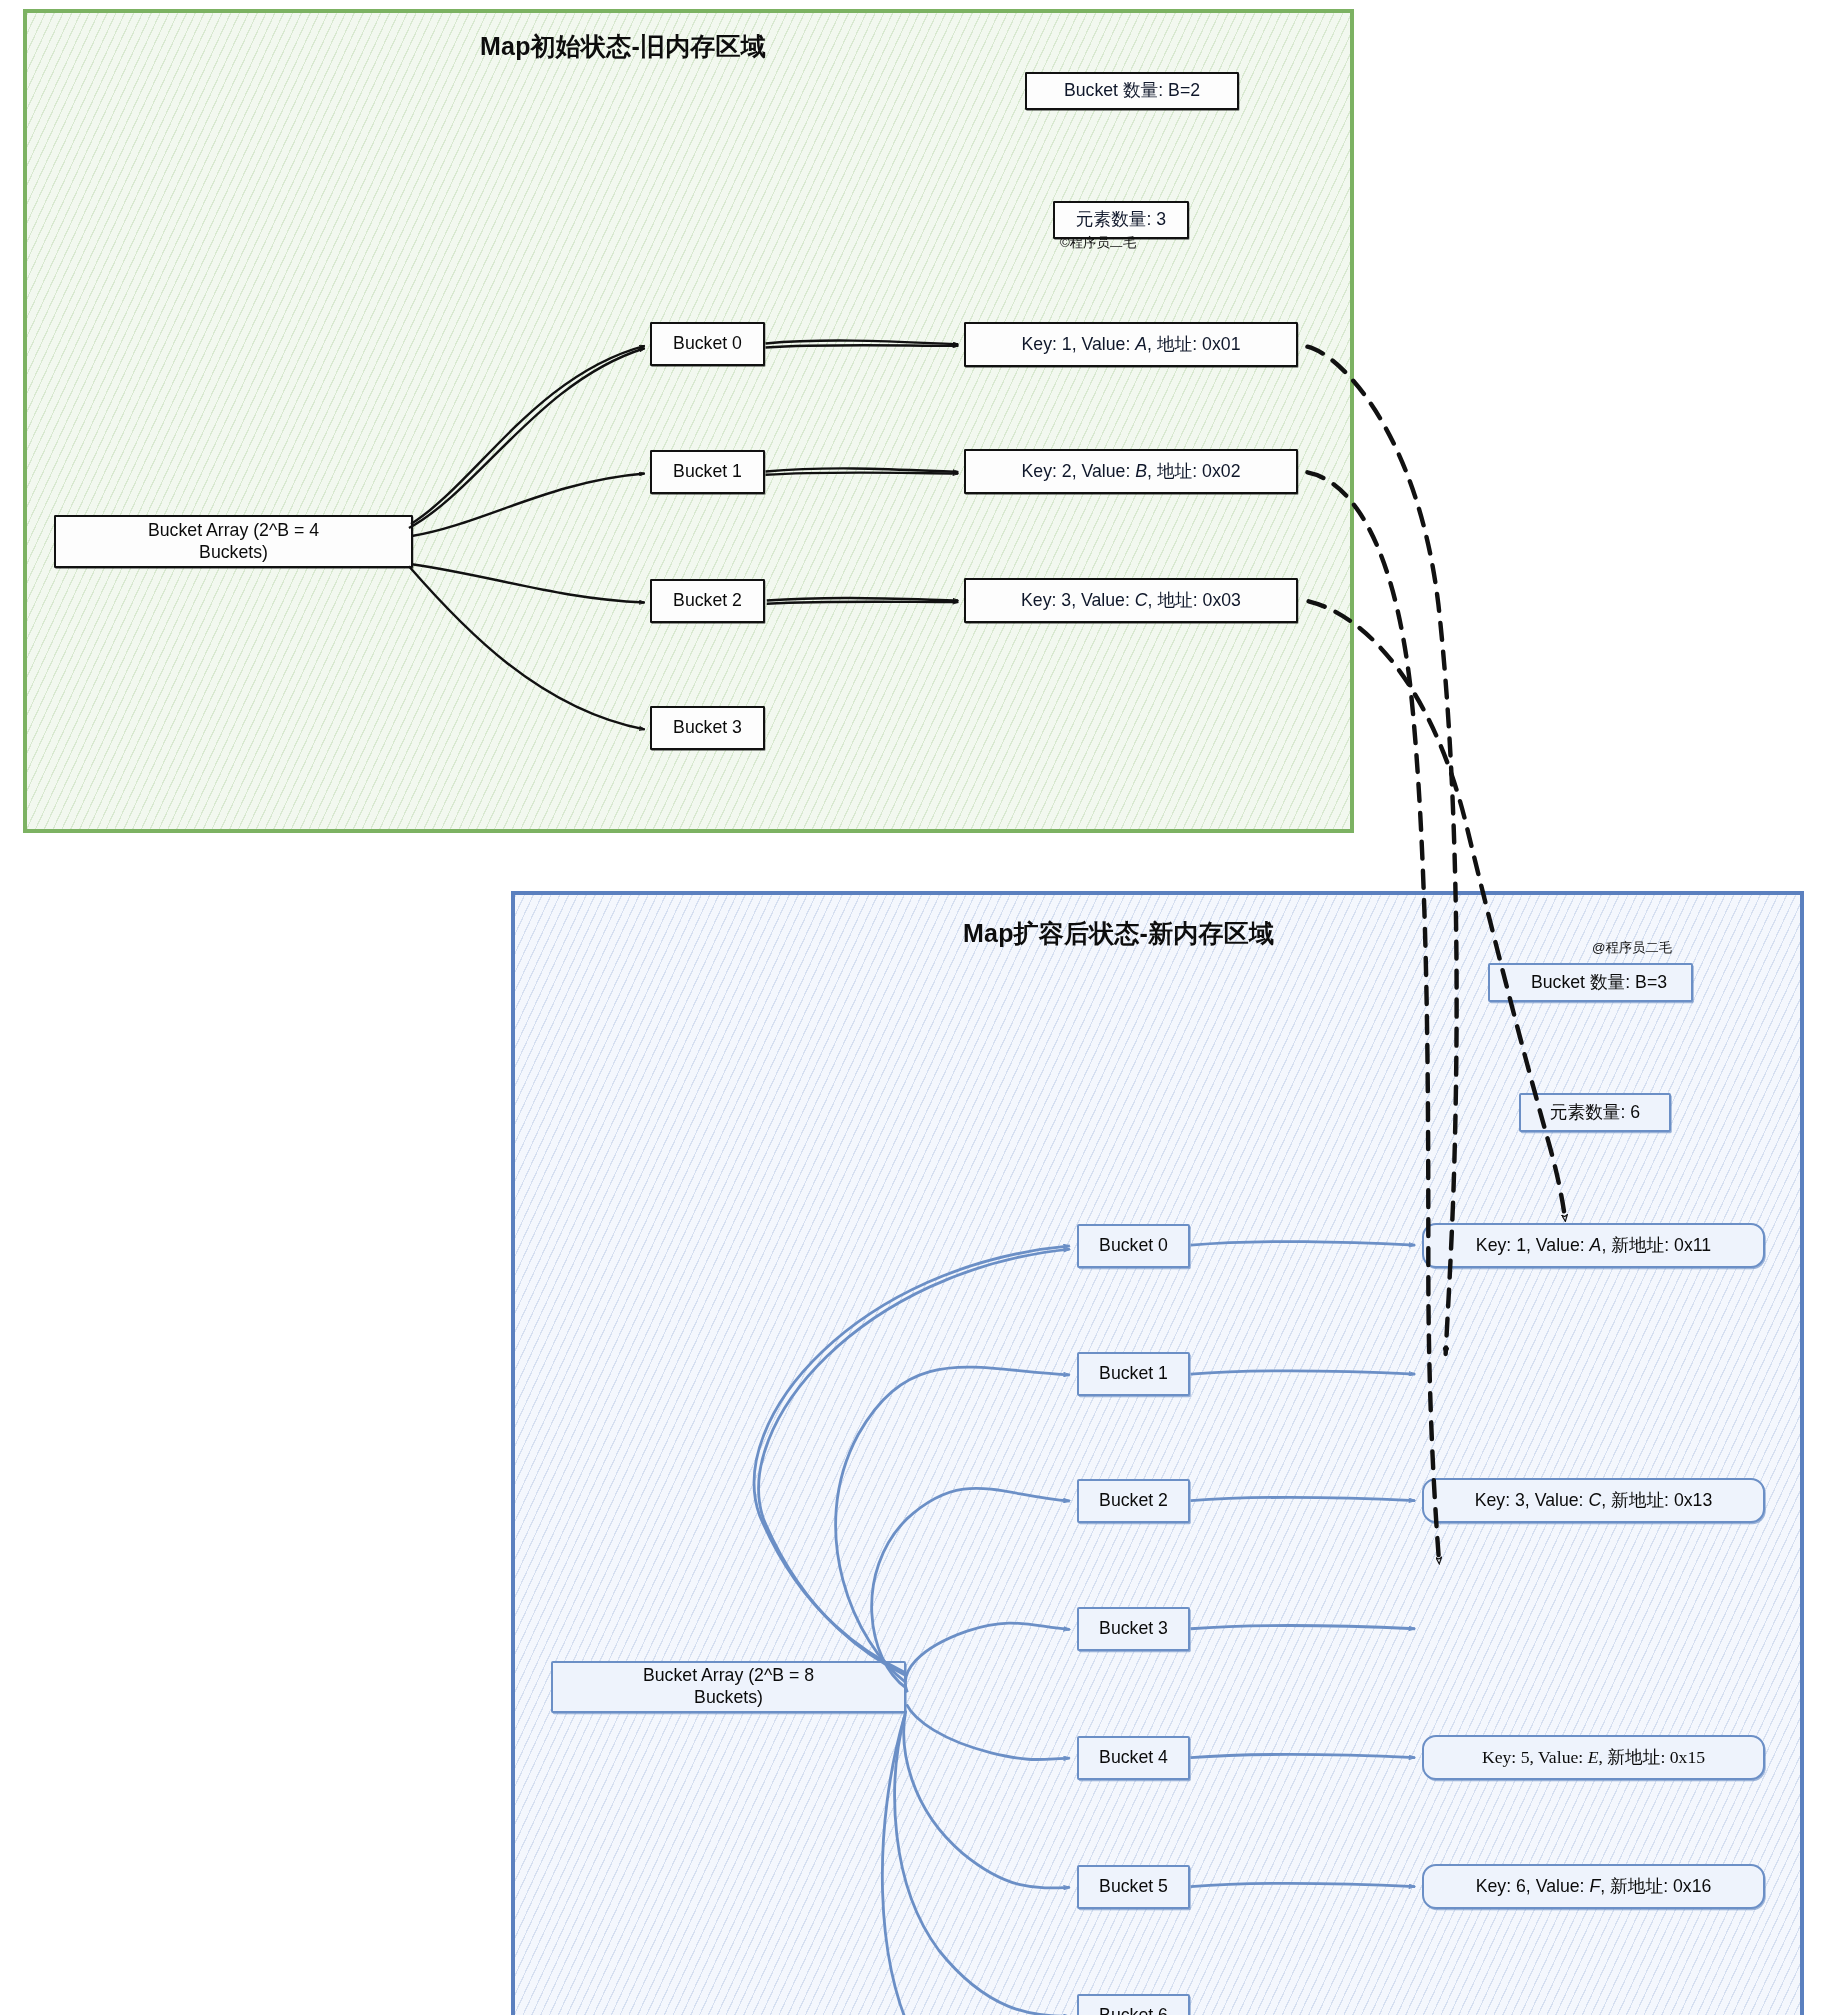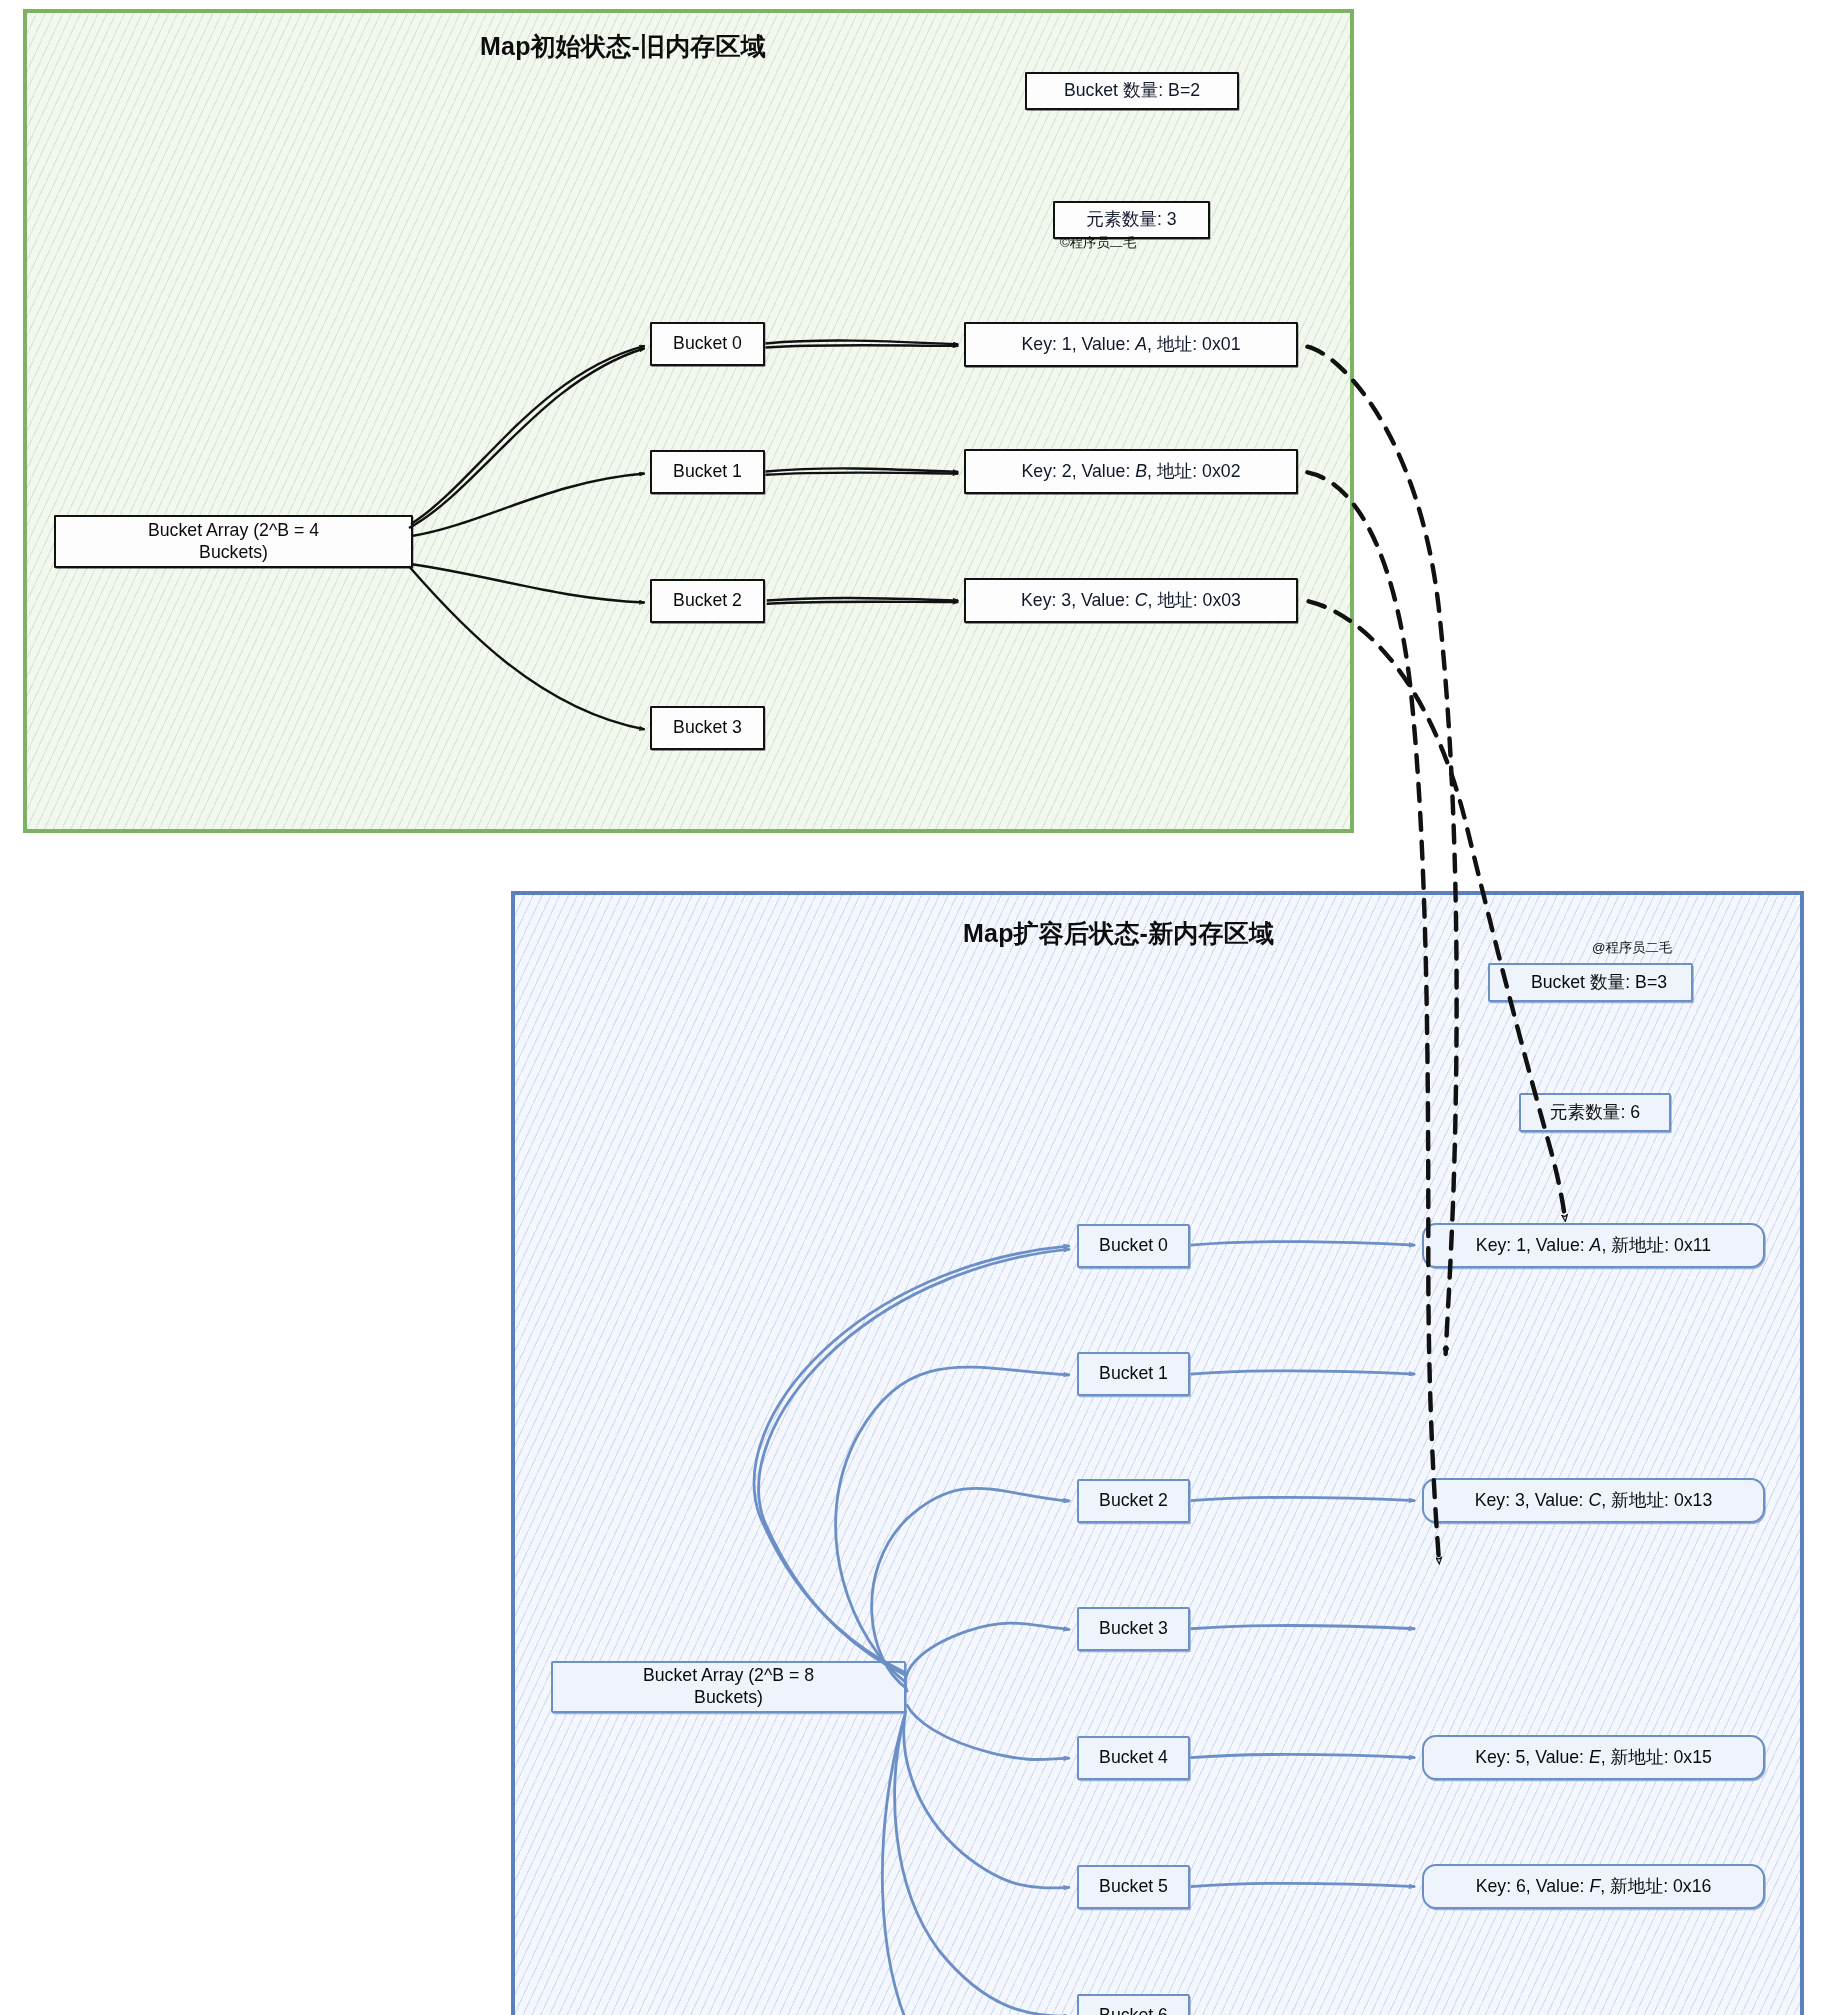--- a/index.html
+++ b/index.html
@@ -50,21 +50,21 @@
   <div class="panel panel-old">
     <div class="hatch-green"></div>
   </div>
 
   <div class="ttl" style="left:480px;top:30px;">Map初始状态-旧内存区域</div>
 
   <div class="box box-k" style="left:1025px;top:72px;width:214px;height:38px;">
     <span>Bucket 数量: B=2</span>
   </div>
 
-  <div class="box box-k" style="left:1053px;top:201px;width:157px;height:38px;">
+  <div class="box box-k" style="left:1053px;top:201px;width:136px;height:38px;">
     <span>元素数量: 3</span>
   </div>
 
   <div class="wm wm-sm" style="left:1060px;top:234px;">©程序员二毛</div>
 
   <div class="box box-b twoline" style="left:54px;top:515px;width:359px;height:53px;">
     <span>Bucket Array (2^B = 4</span>
     <span>Buckets)</span>
   </div>
 
@@ -133,21 +133,21 @@
   <div class="box box-bb" style="left:1077px;top:1994px;width:113px;height:44px;">
     <span>Bucket 6</span>
     </div>
 
   <div class="box box-kb" style="left:1422px;top:1223px;width:343px;height:45px;">
     <span><span>Key: 1, Value: </span><span class="ital">A</span><span>, 新地址: 0x11</span></span>
   </div>
   <div class="box box-kb" style="left:1422px;top:1478px;width:343px;height:45px;">
     <span><span>Key: 3, Value: </span><span class="ital">C</span><span>, 新地址: 0x13</span></span>
   </div>
-  <div class="box box-kb" style="left:1422px;top:1735px;width:343px;height:45px;">
+  <div class="box box-kb" style="left:1422px;top:1735px;width:343px;height:45px;font-family:Liberation Serif, serif;">
     <span><span>Key: 5, Value: </span><span class="ital">E</span><span>, 新地址: 0x15</span></span>
   </div>
   <div class="box box-kb" style="left:1422px;top:1864px;width:343px;height:45px;">
     <span><span>Key: 6, Value: </span><span class="ital">F</span><span>, 新地址: 0x16</span></span>
   </div>
 
   <svg class="layer" viewBox="0 0 4532 5596">
     <defs>
       <marker id="ahBlack" markerWidth="16" markerHeight="12" refX="14" refY="6" orient="auto" markerUnits="userSpaceOnUse">
         <path d="M1,1 L15,6 L1,11 L4,6 Z" fill="none" stroke="#111" stroke-width="2.2"></path>

